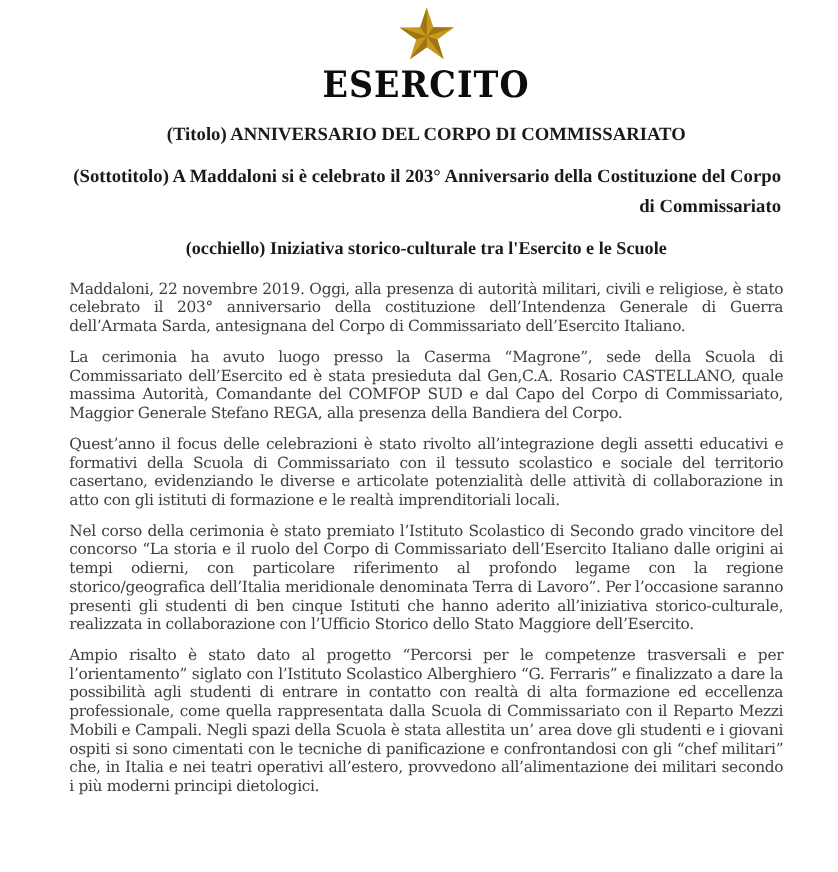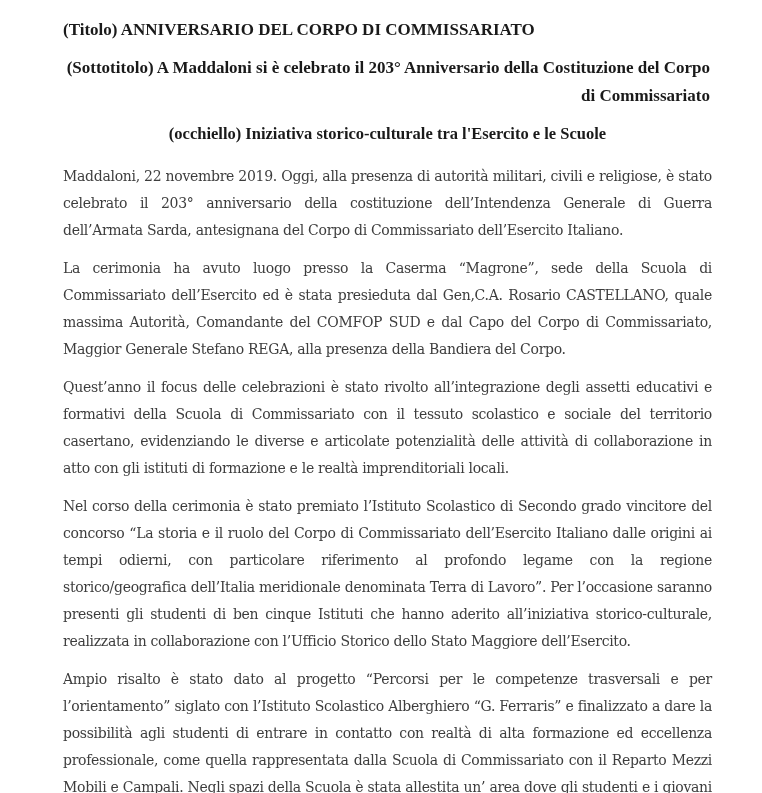--- a/index.html
+++ b/index.html
@@ -21,20 +21,21 @@
     line-height: 40px;
     letter-spacing: 1px;
     color: #0e0c09;
     transform: scaleX(0.92);
     transform-origin: center;
   }
 
   .headings { font-family: "Liberation Serif", serif; color: #1a1a1a; }
   .title {
     font-size: 17px; font-weight: 700;
+    text-align: center;
     margin: 14px auto 0 auto;
     line-height: 22px;
   }
   .subtitle {
     font-size: 17px; font-weight: 700;
     text-align: right;
     margin: 13px auto 0 auto;
     line-height: 28px;
     max-width: 645px;
   }
@@ -42,32 +43,47 @@
     font-size: 16.5px; font-weight: 700;
     text-align: center;
     margin: 13px auto 4px auto;
     line-height: 22px;
   }
 
   .article-body { margin-top: 18px; }
   .article-body p {
     font-family: "DejaVu Serif", serif;
     font-size: 14px;
-    line-height: 27px;
+    line-height: 17px;
     letter-spacing: -0.3px;
     text-align: justify;
     color: #3d3d3d;
     margin: 0 0 11px 0;
   }
 </style>
 </head>
 <body>
 
 <div class="page">
 
+  <div class="logo">
+    <div class="star-wrap">
+      <svg width="58" height="52" viewBox="0 0 56 54" aria-hidden="true">
+
+        <polygon points="28,2 34.2,20.5 53.7,20.7 38,32.2 43.9,50.8 28,39.5 12.1,50.8 18,32.2 2.3,20.7 21.8,20.5" fill="#C79A1E"></polygon>
+
+        <polygon points="28,29 28,2 21.8,20.5" fill="#9E7512"></polygon>
+        <polygon points="28,29 53.7,20.7 34.2,20.5" fill="#9E7512"></polygon>
+        <polygon points="28,29 43.9,50.8 38,32.2" fill="#9E7512"></polygon>
+        <polygon points="28,29 12.1,50.8 28,39.5" fill="#9E7512"></polygon>
+        <polygon points="28,29 2.3,20.7 18,32.2" fill="#9E7512"></polygon>
+      </svg>
+    </div>
+    <div class="wordmark">ESERCITO</div>
+  </div>
 
   <div class="headings">
     <div class="title">(Titolo) ANNIVERSARIO DEL CORPO DI COMMISSARIATO</div>
     <div class="subtitle">(Sottotitolo) A Maddaloni si è celebrato il 203° Anniversario della Costituzione del Corpo di Commissariato</div>
     <div class="kicker">(occhiello) Iniziativa storico-culturale tra l'Esercito e le Scuole</div>
   </div>
 
   <div class="article-body">
     <p>Maddaloni, 22 novembre 2019. Oggi, alla presenza di autorità militari, civili e religiose, è stato celebrato il 203° anniversario della costituzione dell’Intendenza Generale di Guerra dell’Armata Sarda, antesignana del Corpo di Commissariato dell’Esercito Italiano.</p>
     <p>La cerimonia ha avuto luogo presso la Caserma “Magrone”, sede della Scuola di Commissariato dell’Esercito ed è stata presieduta dal Gen,C.A. Rosario CASTELLANO, quale massima Autorità, Comandante del COMFOP SUD e dal Capo del Corpo di Commissariato, Maggior Generale Stefano REGA, alla presenza della Bandiera del Corpo.</p>

